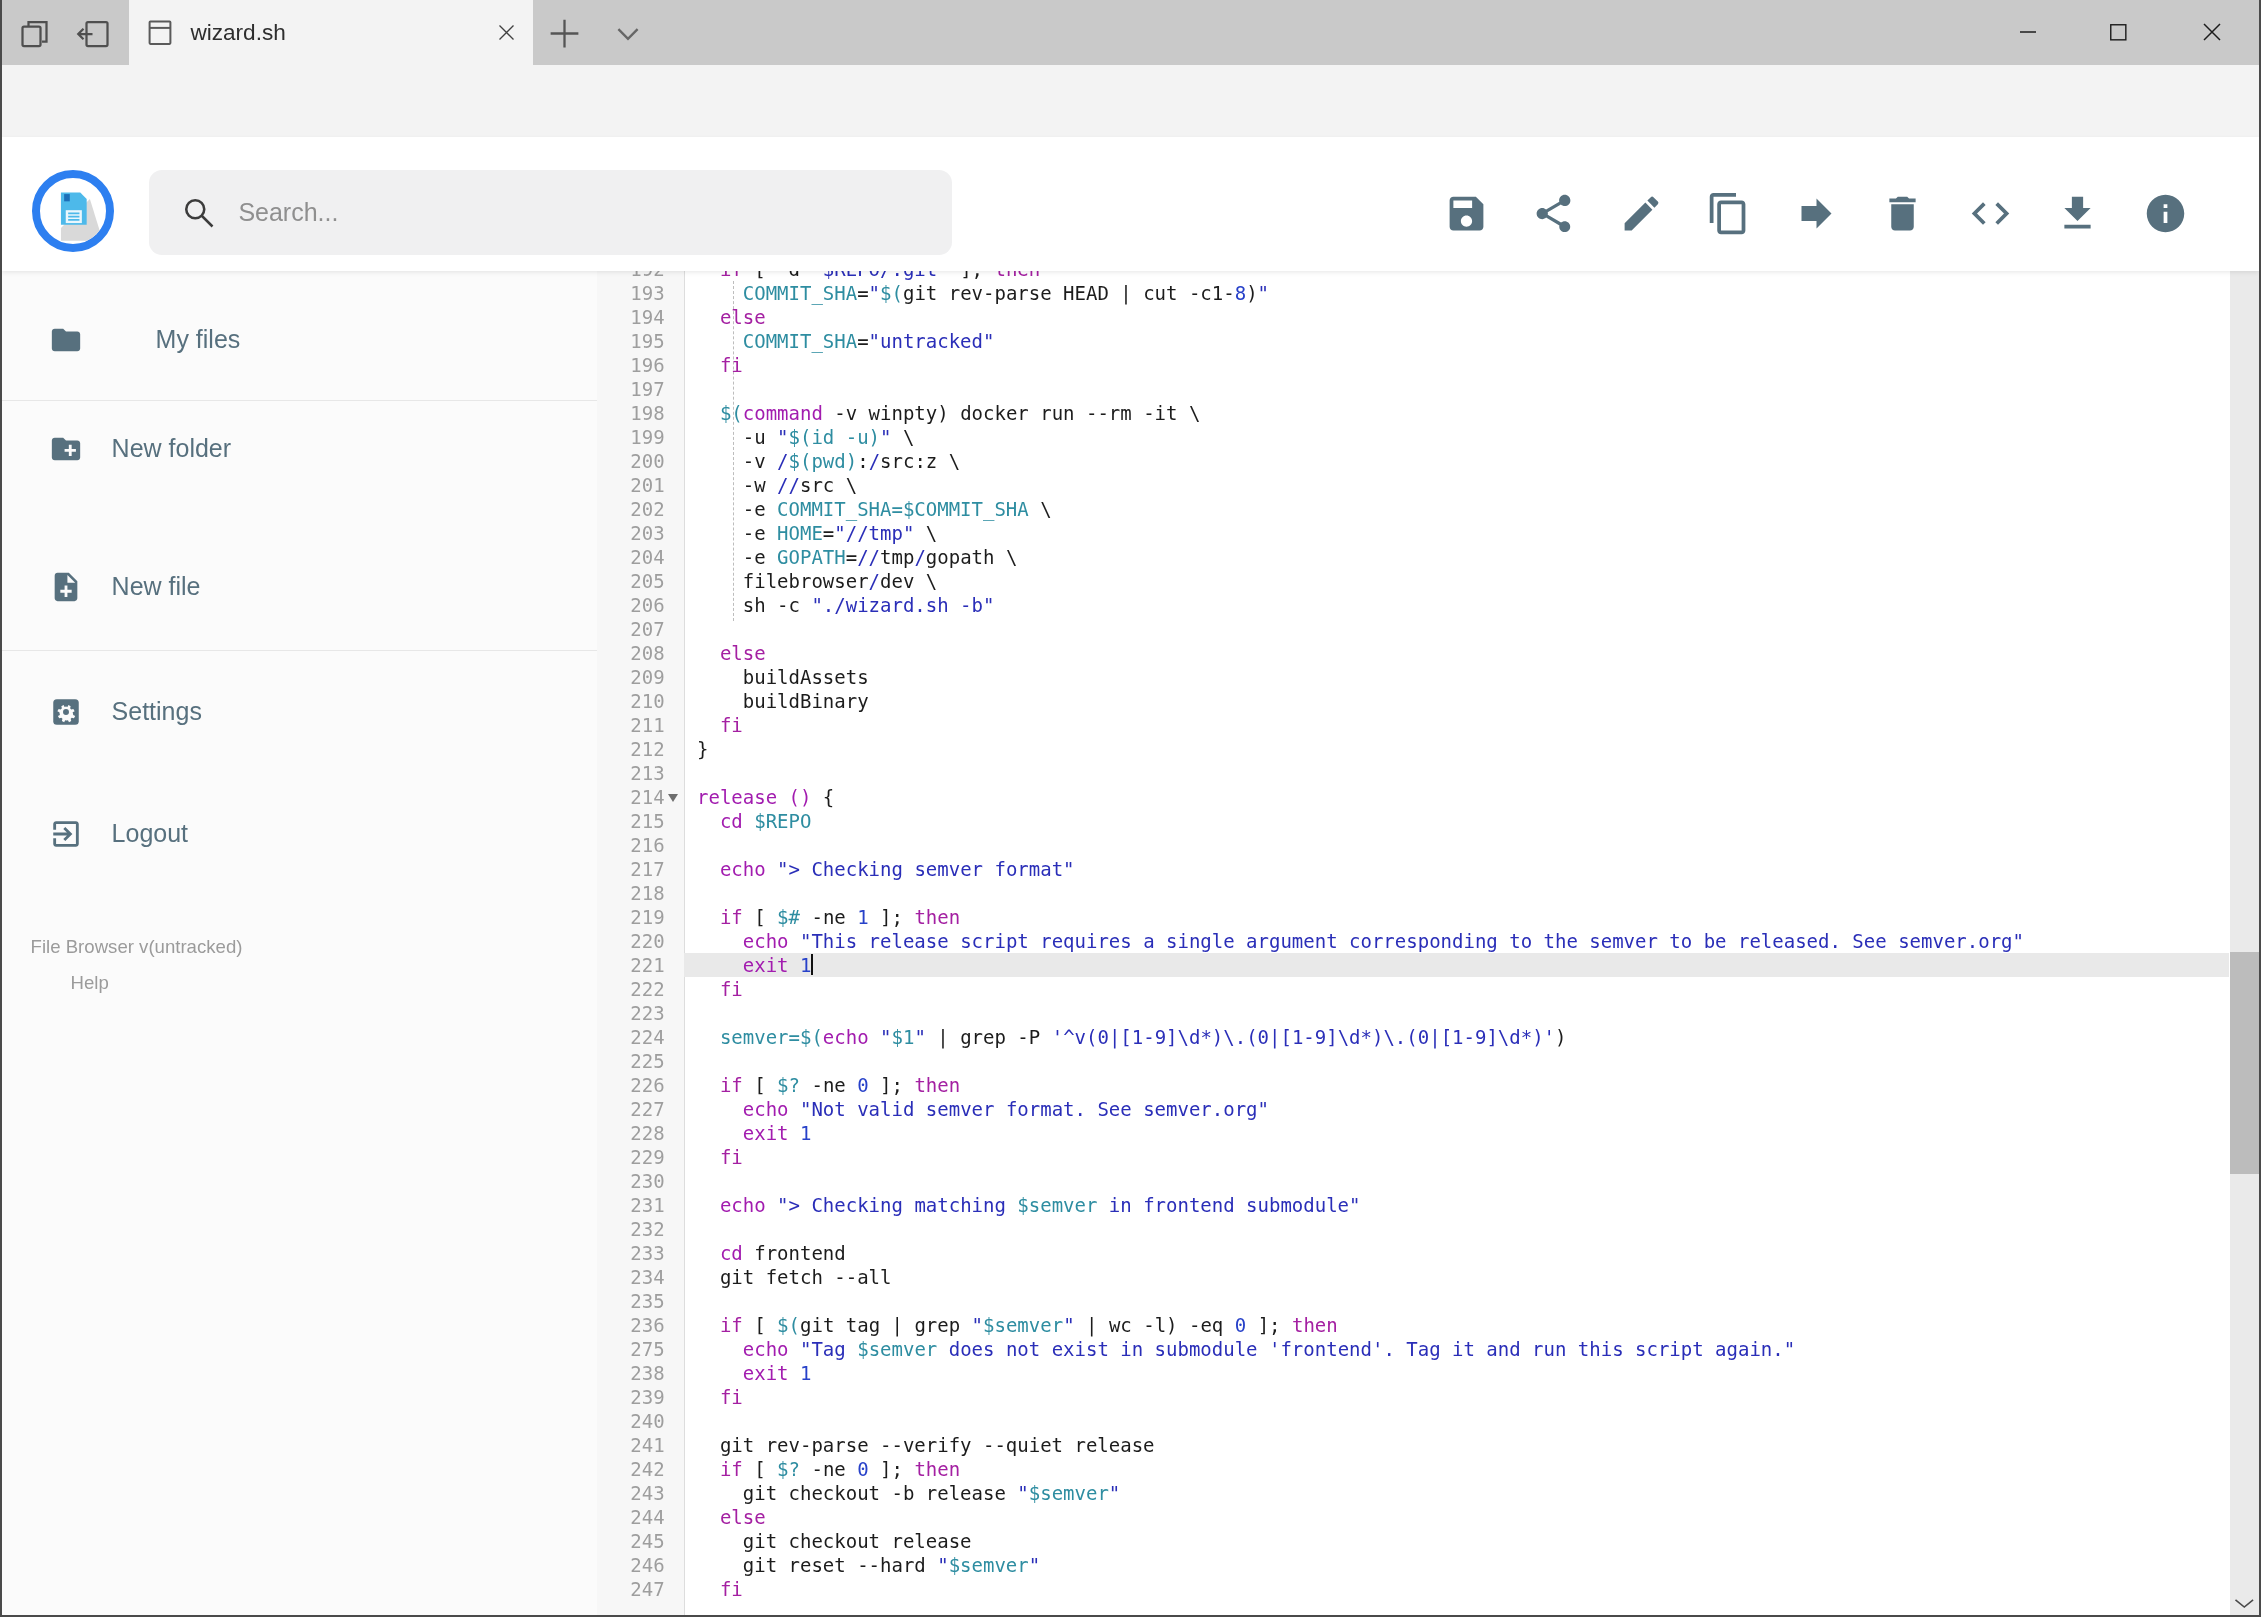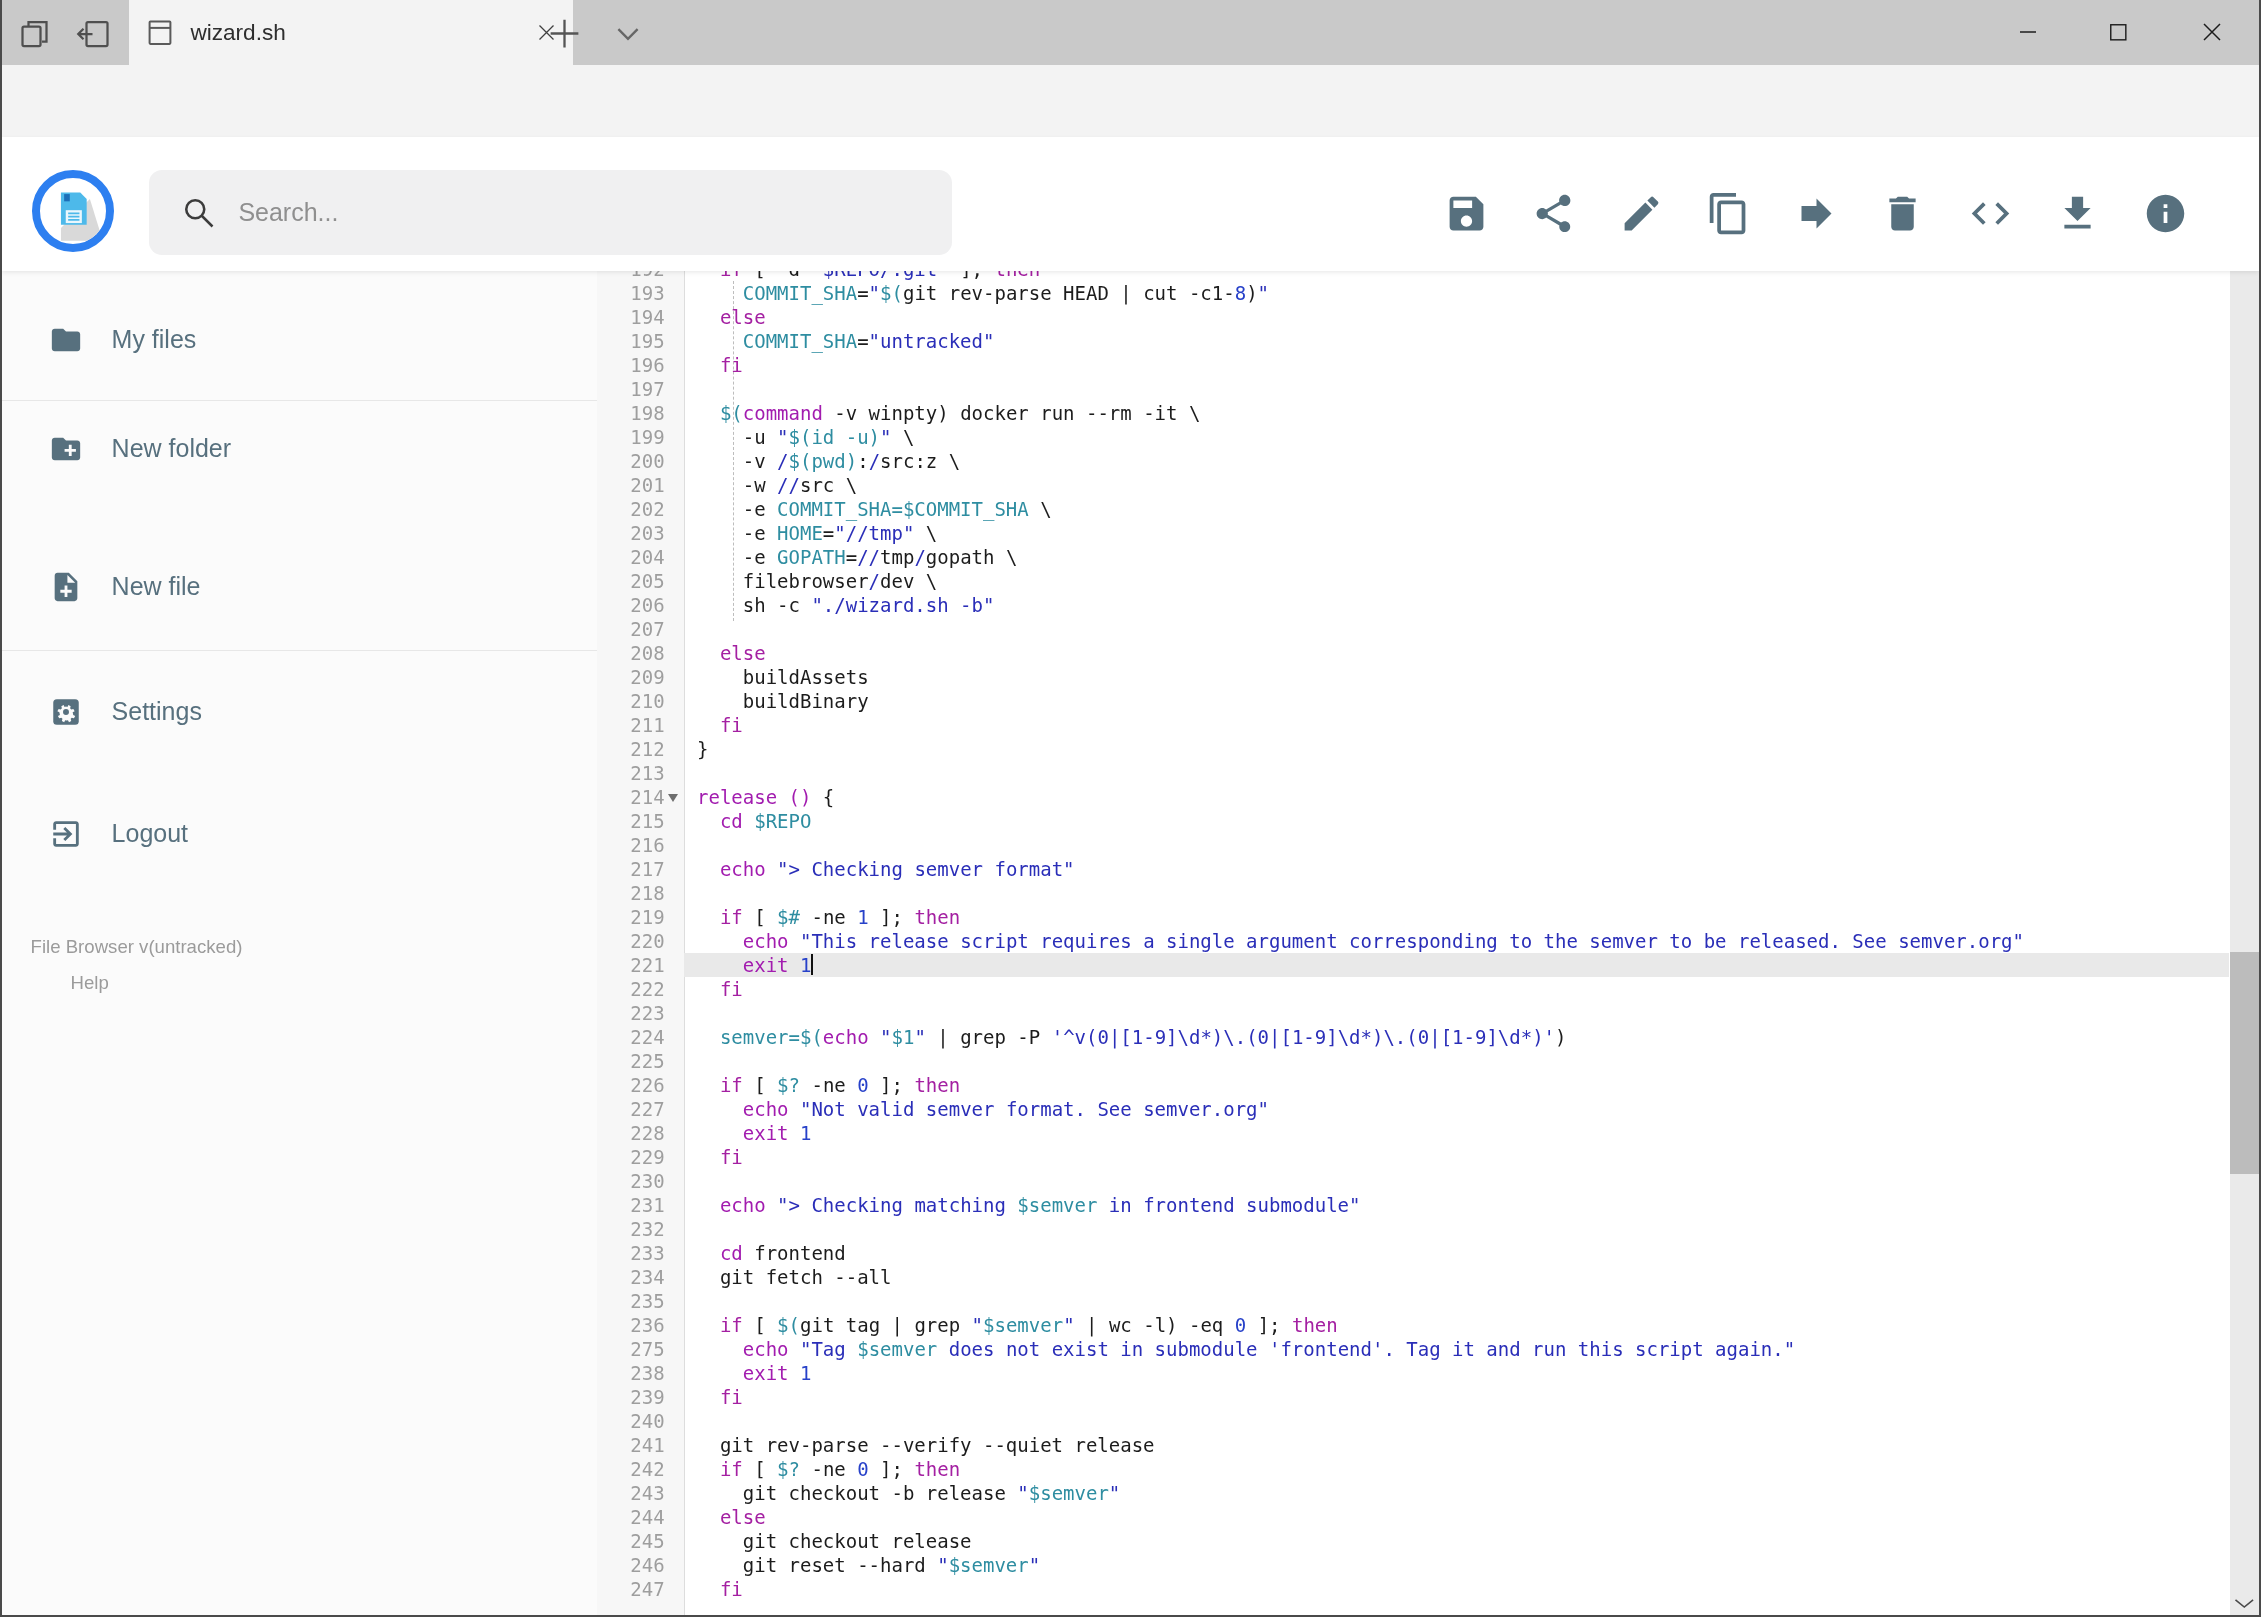--- a/index.html
+++ b/index.html
@@ -8,21 +8,21 @@
   .abs{position:absolute;}
 
   
   .win-border-left{left:0;top:0;width:1.6px;height:1617px;background:#4a4a4a;z-index:60;}
   .win-border-right{right:0;top:0;width:2.4px;height:1617px;background:#4a4a4a;z-index:60;}
   .win-border-bottom{left:0;bottom:0;width:2261px;height:2.4px;background:#4a4a4a;z-index:60;}
 
   
   .titlebar{left:0;top:0;width:2261px;height:65px;background:#c9c9c9;}
   .tb-icon{top:16px;width:36px;height:36px;color:#4f4f4f;}
-  .tab{left:129px;top:0;width:444px;height:65px;background:#f3f3f3;display:flex;align-items:center;}
+  .tab{left:129px;top:0;width:404px;height:65px;background:#f3f3f3;display:flex;align-items:center;}
   .tab-favicon{margin-left:19.4px;width:24px;height:27.4px;color:#5a5a5a;}
   .tab-title{margin-left:18px;font-size:22.6px;color:#2e2e2e;flex:1;}
   .tab-close{width:37px;height:37px;margin-right:8px;color:#404040;display:flex;align-items:center;justify-content:center;}
   .newtab{left:546px;top:14.5px;width:37px;height:37px;color:#555;}
   .tabdrop{left:612px;top:21px;width:32px;height:26px;color:#666;}
   .winbtn{top:11.3px;width:45px;height:42px;color:#1c1c1c;display:flex;align-items:center;justify-content:center;}
 
   .navbar{left:0;top:65px;width:2261px;height:73px;background:#f3f3f3;}
   .nav-icon{top:82px;width:39px;height:39px;color:#2c2c2c;}
   .nav-icon.disabled{color:#b3b3b3;}
@@ -288,21 +288,21 @@
         <path d="M19 9h-4V3H9v6H5l7 7 7-7zM5 18v2h14v-2H5z"></path>
       </svg>
   </div>
   <div class="abs toolbar-btn" style="left:2143px;">
     <svg viewBox="0 0 24 24" fill="currentColor">
         <path d="M12 2C6.48 2 2 6.48 2 12s4.48 10 10 10 10-4.48 10-10S17.52 2 12 2zm1 15h-2v-6h2v6zm0-8h-2V7h2v2z"></path>
       </svg>
   </div>
 
   <div class="abs sidebar">
-    <div class="side-item" style="top:36px;">
+    <div class="side-item" style="top:36px;gap:44px;">
       <span class="side-icon">
         <svg viewBox="0 0 24 24" fill="currentColor">
             <path d="M10 4H4c-1.1 0-1.99.9-1.99 2L2 18c0 1.1.9 2 2 2h16c1.1 0 2-.9 2-2V8c0-1.1-.9-2-2-2h-8l-2-2z"></path>
           </svg>
       </span>
       <span class="side-label">My files</span>
     </div>
     <div class="side-divider" style="top:129px;"></div>
     <div class="side-item" style="top:145px;">
       <span class="side-icon">

